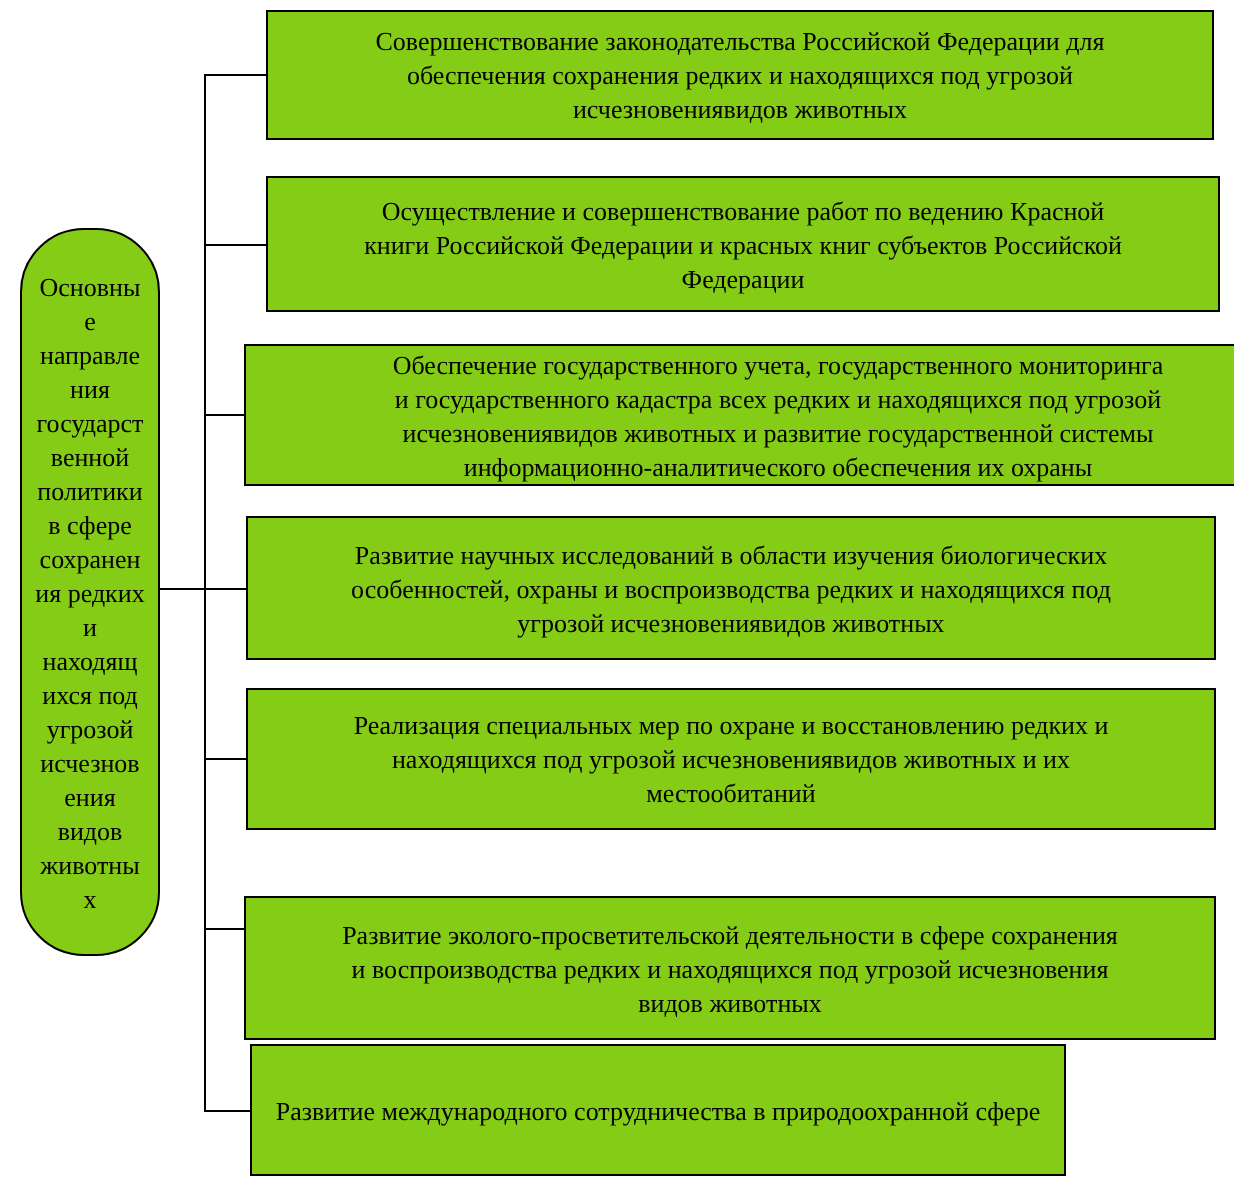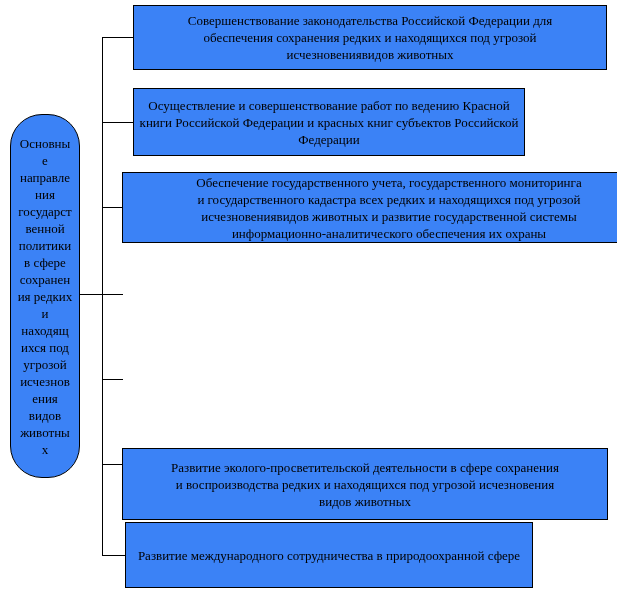--- a/index.html
+++ b/index.html
@@ -13,21 +13,21 @@
     height: 593px;
     background: #ffffff;
     overflow: hidden;
     font-family: "Liberation Serif", "DejaVu Serif", serif;
     color: #000000;
   }
   .box {
     position: absolute;
     box-sizing: border-box;
     border: 1px solid #000000;
-    background: #3b82f6;
+    background: #84cc16;
     display: flex;
     align-items: center;
     justify-content: center;
     padding: 1px 3px;
   }
   .box .txt {
     display: block;
     white-space: pre-line;
     text-align: center;
     font-size: 13px;
@@ -36,21 +36,21 @@
   .line {
     position: absolute;
     background: #000000;
   }
 
   
   .root-box   { left: 10px;  top: 114px; width: 70px;  height: 364px; border-radius: 32px; }
 
   
   .branch-1   { left: 133px; top: 5px;   width: 474px; height: 65px;  }
-  .branch-2   { left: 133px; top: 88px;  width: 392px; height: 68px;  }
+  .branch-2   { left: 133px; top: 88px;  width: 477px; height: 68px;  }
   .branch-3   { left: 122px; top: 172px; width: 534px; height: 71px;  }
   .branch-4   { left: 123px; top: 258px; width: 485px; height: 72px;  }
   .branch-5   { left: 123px; top: 344px; width: 485px; height: 71px;  }
   .branch-6   { left: 122px; top: 404px; width: 486px; height: 72px; margin-top: 44px;  }
   .branch-7   { left: 125px; top: 522px; width: 408px; height: 66px;  }
 
   
   .trunk      { left: 102px; top: 37px;  width: 1px;  height: 519px; }
   .conn-1     { left: 102px; top: 37px;  width: 31px; height: 1px;   }
   .conn-2     { left: 102px; top: 122px; width: 31px; height: 1px;   }
@@ -105,20 +105,30 @@
     <span class="txt">Осуществление и совершенствование работ по ведению Красной
 книги Российской Федерации и красных книг субъектов Российской
 Федерации</span>
   </div>
   <div class="box branch-3">
     <span class="txt">Обеспечение государственного учета, государственного мониторинга
 и государственного кадастра всех редких и находящихся под угрозой
 исчезновениявидов животных и развитие государственной системы
 информационно-аналитического обеспечения их охраны</span>
   </div>
+  <div class="box branch-4">
+    <span class="txt">Развитие научных исследований в области изучения биологических
+особенностей, охраны и воспроизводства редких и находящихся под
+угрозой исчезновениявидов животных</span>
+  </div>
+  <div class="box branch-5">
+    <span class="txt">Реализация специальных мер по охране и восстановлению редких и
+находящихся под угрозой исчезновениявидов животных и их
+местообитаний</span>
+  </div>
   <div class="box branch-6">
     <span class="txt">Развитие эколого-просветительской деятельности в сфере сохранения
 и воспроизводства редких и находящихся под угрозой исчезновения
 видов животных</span>
   </div>
   <div class="box branch-7">
     <span class="txt">Развитие международного сотрудничества в природоохранной сфере</span>
   </div>
 
 </div>

